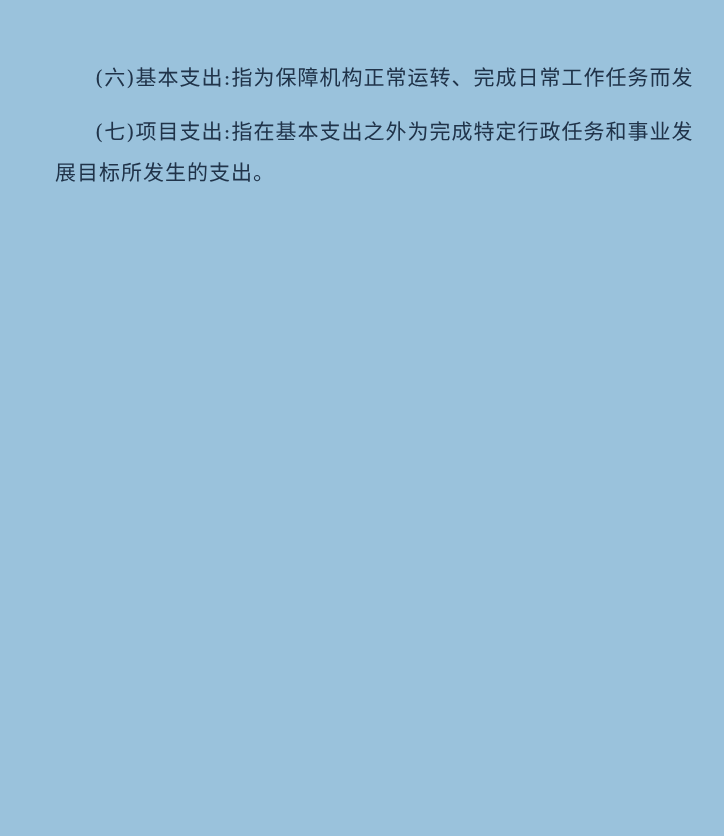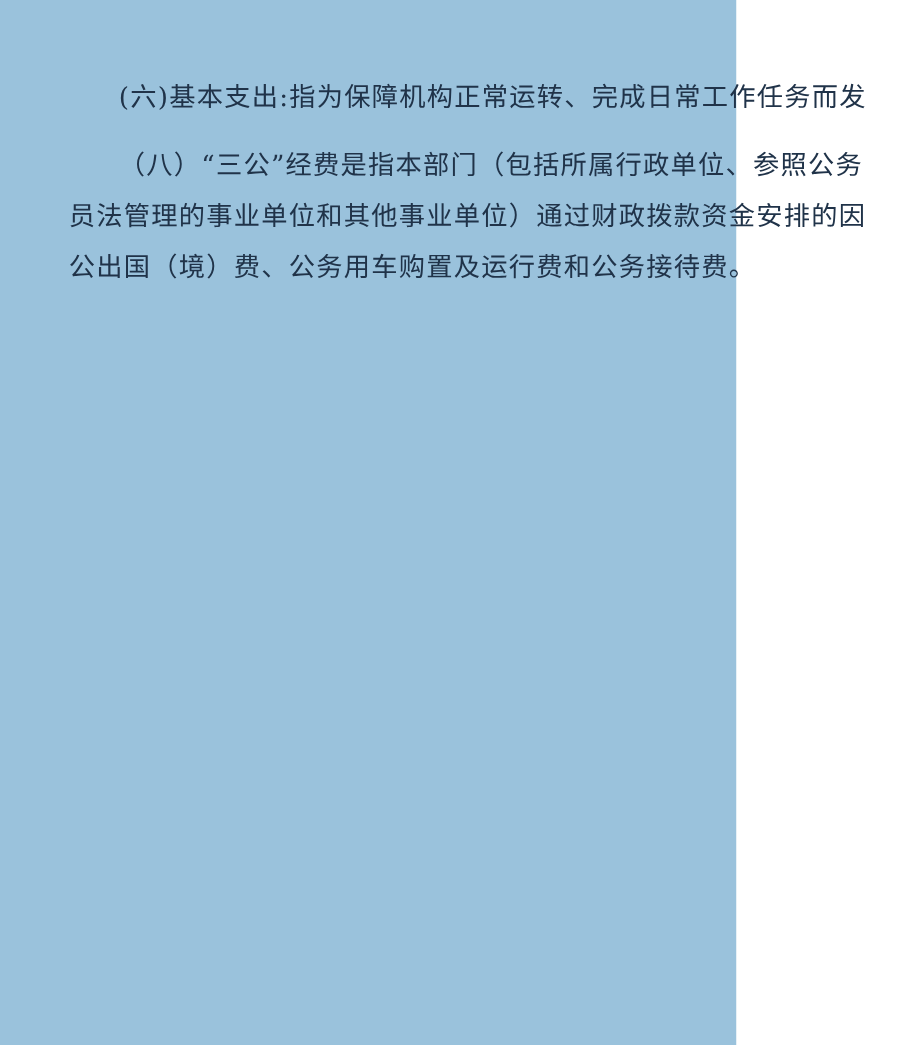--- a/index.html
+++ b/index.html
@@ -6,21 +6,21 @@
     margin: 0;
     padding: 0;
   }
   body {
     width: 724px;
     height: 836px;
     overflow: hidden;
     font-family: "DejaVu Serif", "Liberation Serif", serif;
   }
   .page {
-    width: 589px;
+    width: 724px;
     height: 836px;
     box-sizing: border-box;
     background: #9ac2dc;
     padding: 58px 39px 0 55px;
   }
   .doc-body {
     color: #203349;
     font-size: 21px;
     line-height: 41px;
     letter-spacing: 1px;
@@ -38,21 +38,20 @@
 </head>
 <body>
 
 <div class="page">
   <div class="doc-body">
 
     <div class="paragraph">
       <div class="line indent">(六)基本支出:指为保障机构正常运转、完成日常工作任务而发</div>
     </div>
 
+    <div class="paragraph">
+      <div class="line indent">(七)项目支出:指在基本支出之外为完成特定行政任务和事业发</div>
+      <div class="line">展目标所发生的支出。</div>
+    </div>
 
-    <div class="paragraph">
-      <div class="line indent">（八）“三公”经费是指本部门（包括所属行政单位、参照公务</div>
-      <div class="line">员法管理的事业单位和其他事业单位）通过财政拨款资金安排的因</div>
-      <div class="line">公出国（境）费、公务用车购置及运行费和公务接待费。</div>
-    </div>
 
   </div>
 </div>
 
 </body></html>

